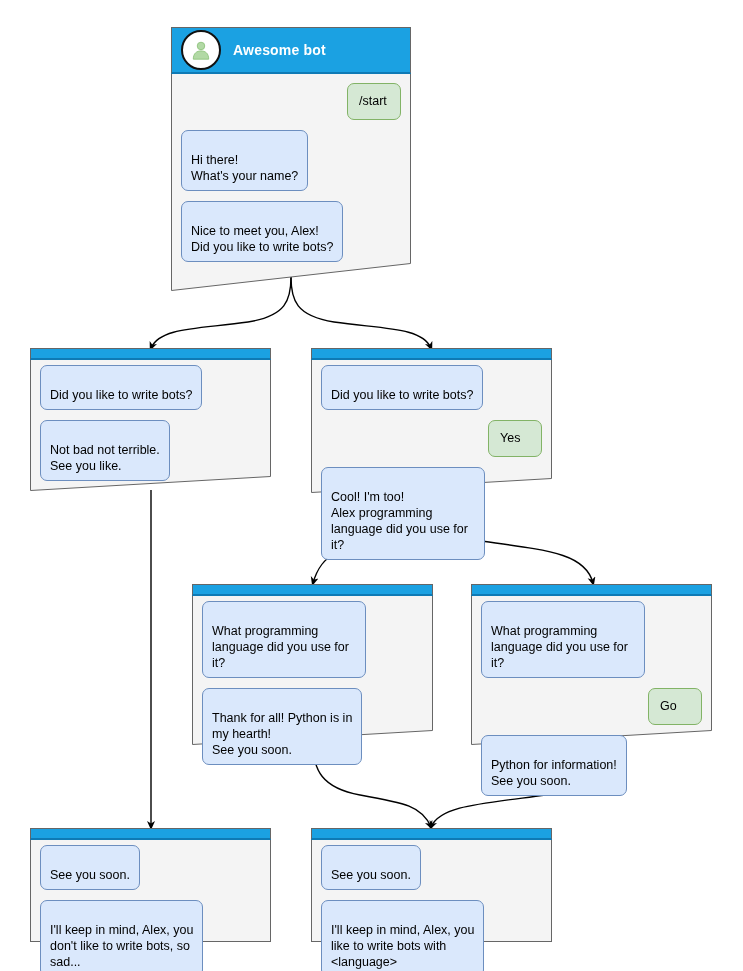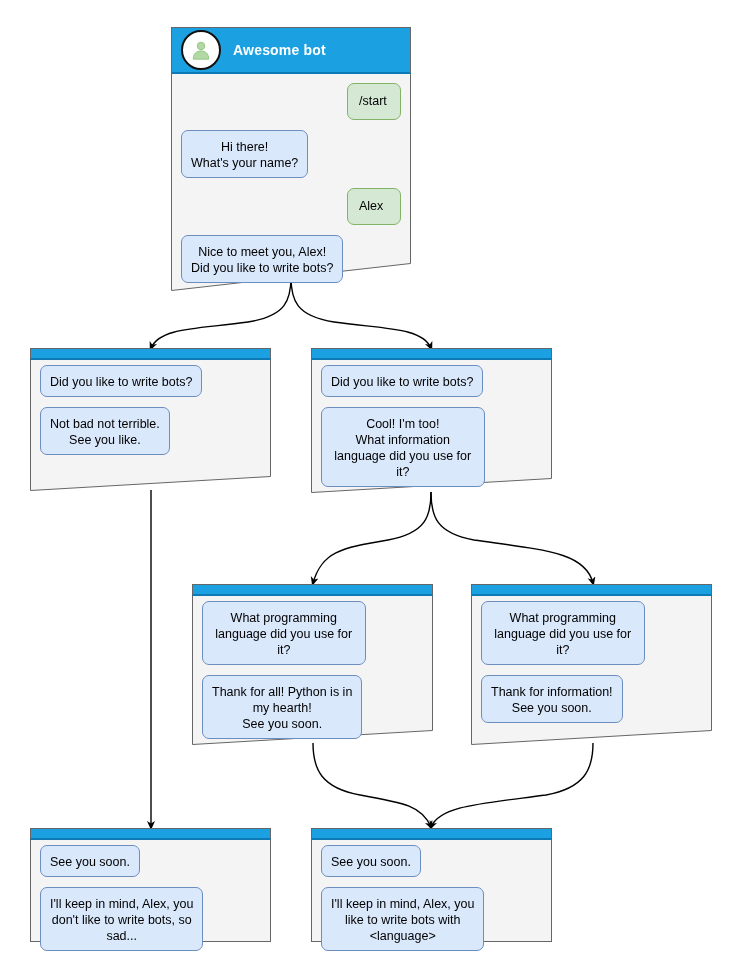--- a/index.html
+++ b/index.html
@@ -77,25 +77,24 @@
     padding:0 10px;
   }
   .row{display:flex;margin-bottom:10px;}
   .row.bot{justify-content:flex-start;}
   .row.user{justify-content:flex-end;}
 
   .bubble{
     font-size:12.5px;
     line-height:16px;
     border-radius:7px;
-    padding:8px 9px 6px 9px;
+    padding:21px 9px 6px 9px;
     box-sizing:border-box;
     white-space:pre-line;
     max-width:74%;
-    text-align:center;
   }
   .bubble.bot{
     background:#dae8fc;
     border:1px solid #6c8ebf;
   }
   .bubble.user{
     background:#d5e8d4;
     border:1px solid #82b366;
     min-width:54px;
     text-align:left;
@@ -143,23 +142,20 @@
       <span class="bot-title">Awesome bot</span>
     </div>
     <div class="msgs" style="top:56px;">
       <div class="row user">
         <div class="bubble user">/start</div>
       </div>
       <div class="row bot">
         <div class="bubble bot">Hi there!
 What's your name?</div>
       </div>
-      <div class="row user">
-        <div class="bubble user">Alex</div>
-      </div>
       <div class="row bot">
         <div class="bubble bot">Nice to meet you, Alex!
 Did you like to write bots?</div>
       </div>
     </div>
   </div>
 
   <div class="card slanted" style="left:30px; top:348px; width:241px; height:143px;">
     <svg class="skewsvg" viewBox="0 0 241 143" preserveAspectRatio="none">
       <path d="M0.5,11 L240.5,11 L240.5,128.5 L0.5,142.5 z" fill="#f4f4f4" stroke="#666666" stroke-width="1"></path>
@@ -178,23 +174,26 @@
 
   <div class="card slanted" style="left:311px; top:348px; width:241px; height:145px;">
     <svg class="skewsvg" viewBox="0 0 241 145" preserveAspectRatio="none">
       <path d="M0.5,11 L240.5,11 L240.5,130.5 L0.5,144.5 z" fill="#f4f4f4" stroke="#666666" stroke-width="1"></path>
     </svg>
     <div class="hdr thin"></div>
     <div class="msgs" style="top:17px;">
       <div class="row bot">
         <div class="bubble bot">Did you like to write bots?</div>
       </div>
+      <div class="row user">
+        <div class="bubble user">Yes</div>
+      </div>
       <div class="row bot">
         <div class="bubble bot">Cool! I'm too!
-What information
+Alex programming
 language did you use for it?</div>
       </div>
     </div>
   </div>
 
   <div class="card slanted" style="left:192px; top:584px; width:241px; height:161px;">
     <svg class="skewsvg" viewBox="0 0 241 161" preserveAspectRatio="none">
       <path d="M0.5,11 L240.5,11 L240.5,146.5 L0.5,160.5 z" fill="#f4f4f4" stroke="#666666" stroke-width="1"></path>
     </svg>
     <div class="hdr thin"></div>
@@ -214,22 +213,25 @@
   <div class="card slanted" style="left:471px; top:584px; width:241px; height:161px;">
     <svg class="skewsvg" viewBox="0 0 241 161" preserveAspectRatio="none">
       <path d="M0.5,11 L240.5,11 L240.5,146.5 L0.5,160.5 z" fill="#f4f4f4" stroke="#666666" stroke-width="1"></path>
     </svg>
     <div class="hdr thin"></div>
     <div class="msgs" style="top:17px;">
       <div class="row bot">
         <div class="bubble bot">What programming
 language did you use for it?</div>
       </div>
-      <div class="row bot">
-        <div class="bubble bot">Thank for information!
+      <div class="row user">
+        <div class="bubble user">Go</div>
+      </div>
+      <div class="row bot">
+        <div class="bubble bot">Python for information!
 See you soon.</div>
       </div>
     </div>
   </div>
 
   <div class="card" style="left:30px; top:828px; width:241px; height:114px;">
     <div class="skew"></div>
     <div class="hdr thin"></div>
     <div class="msgs" style="top:17px;">
       <div class="row bot">

